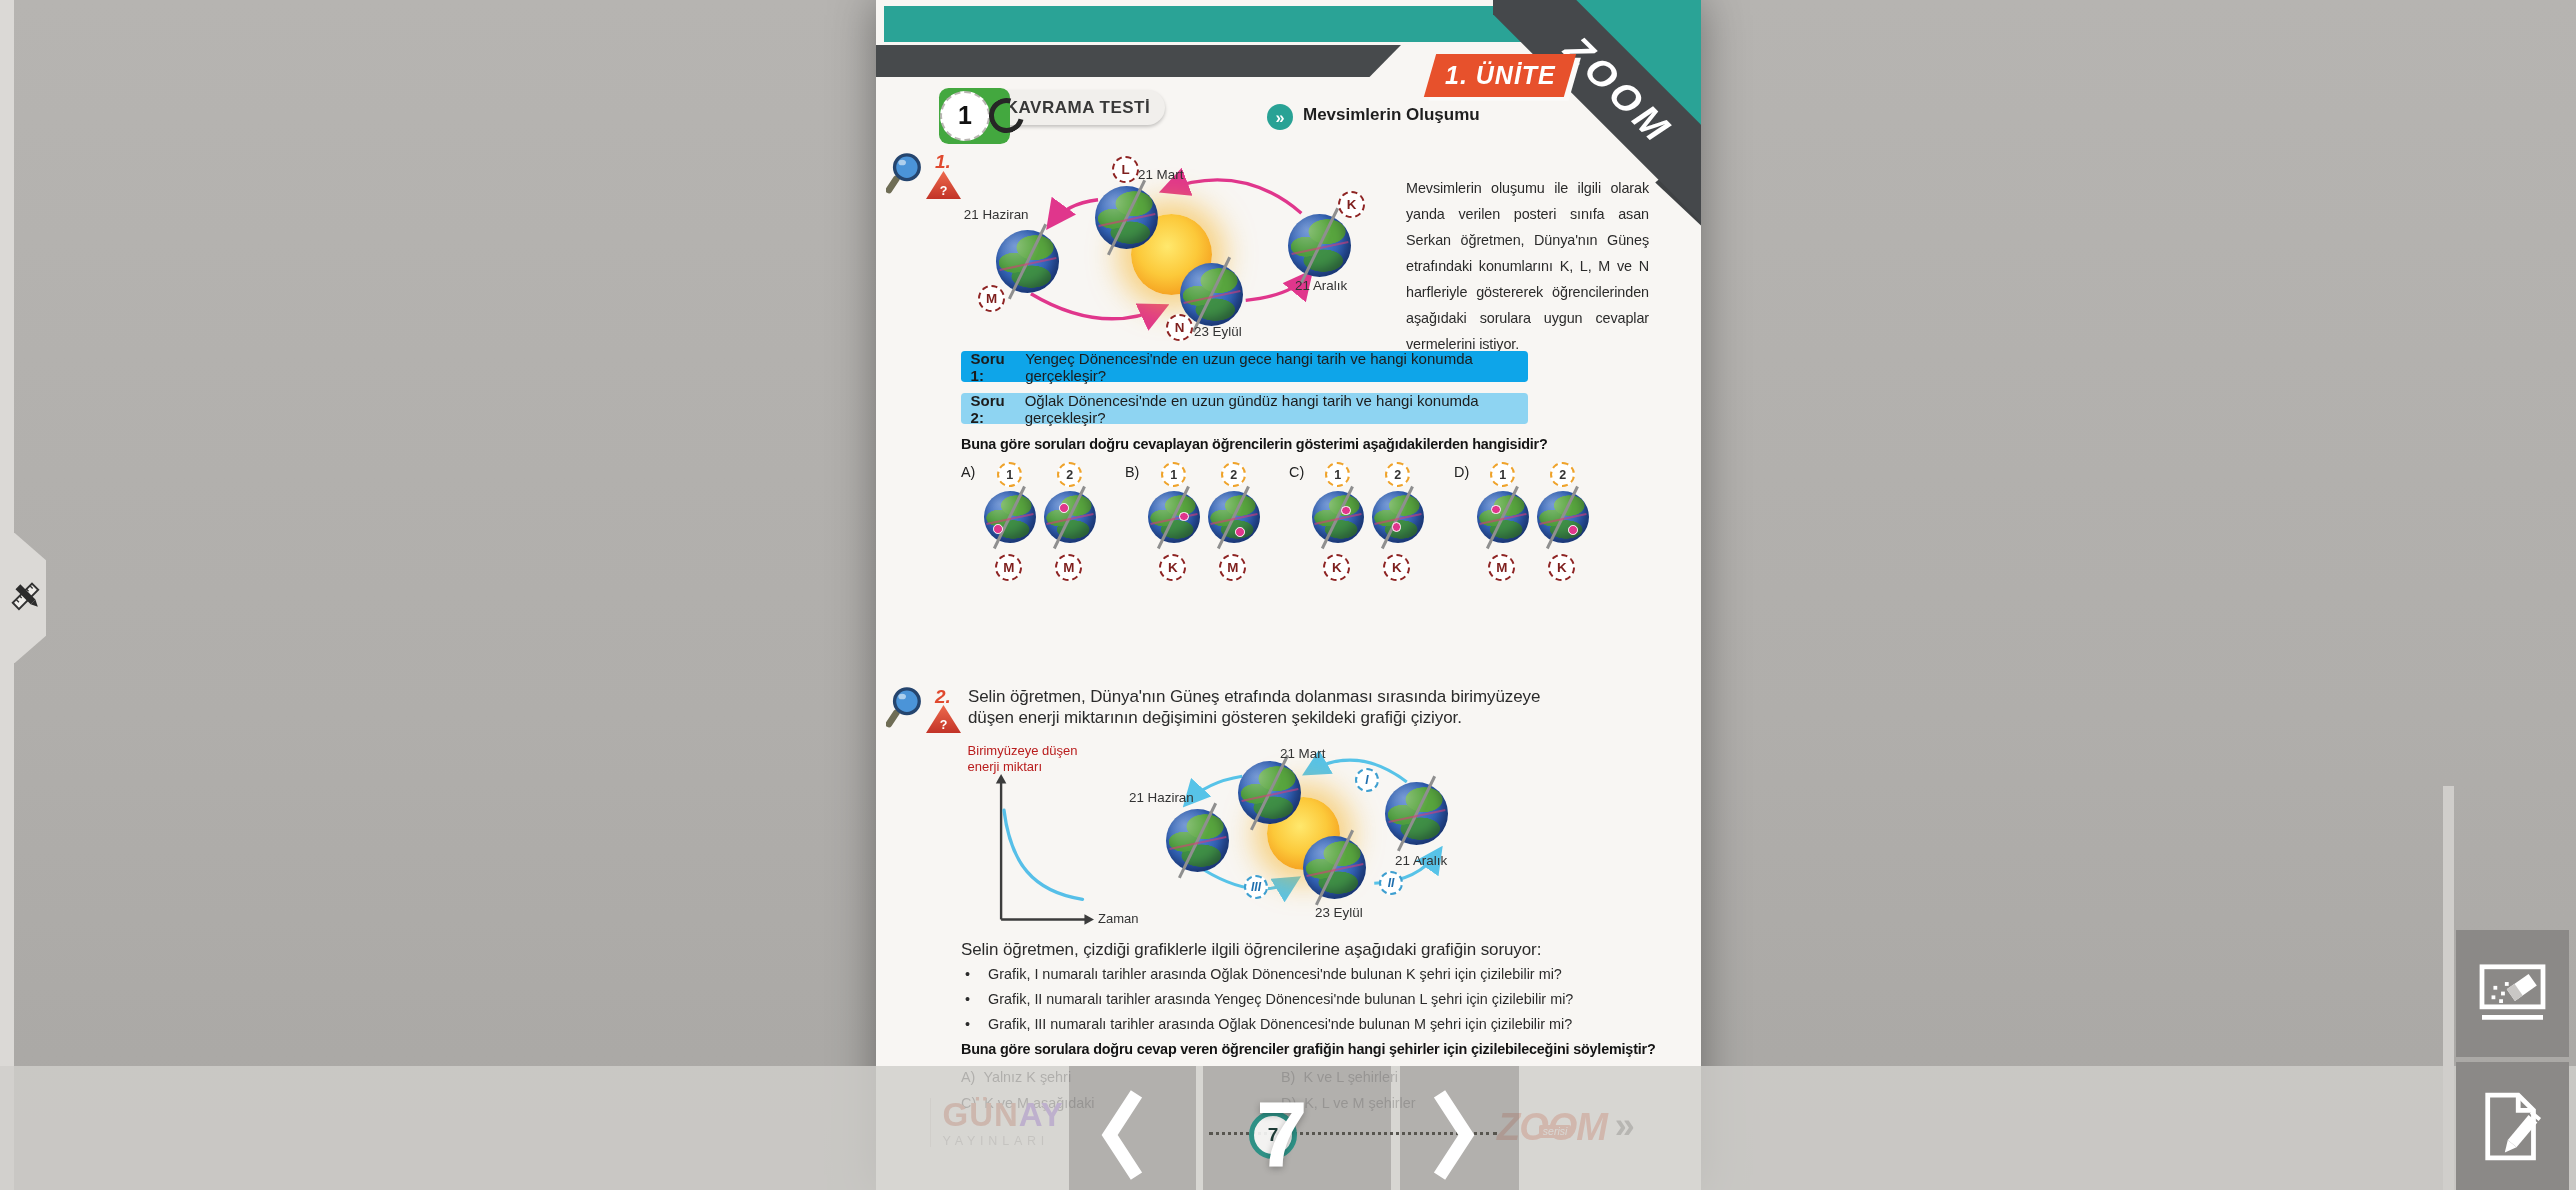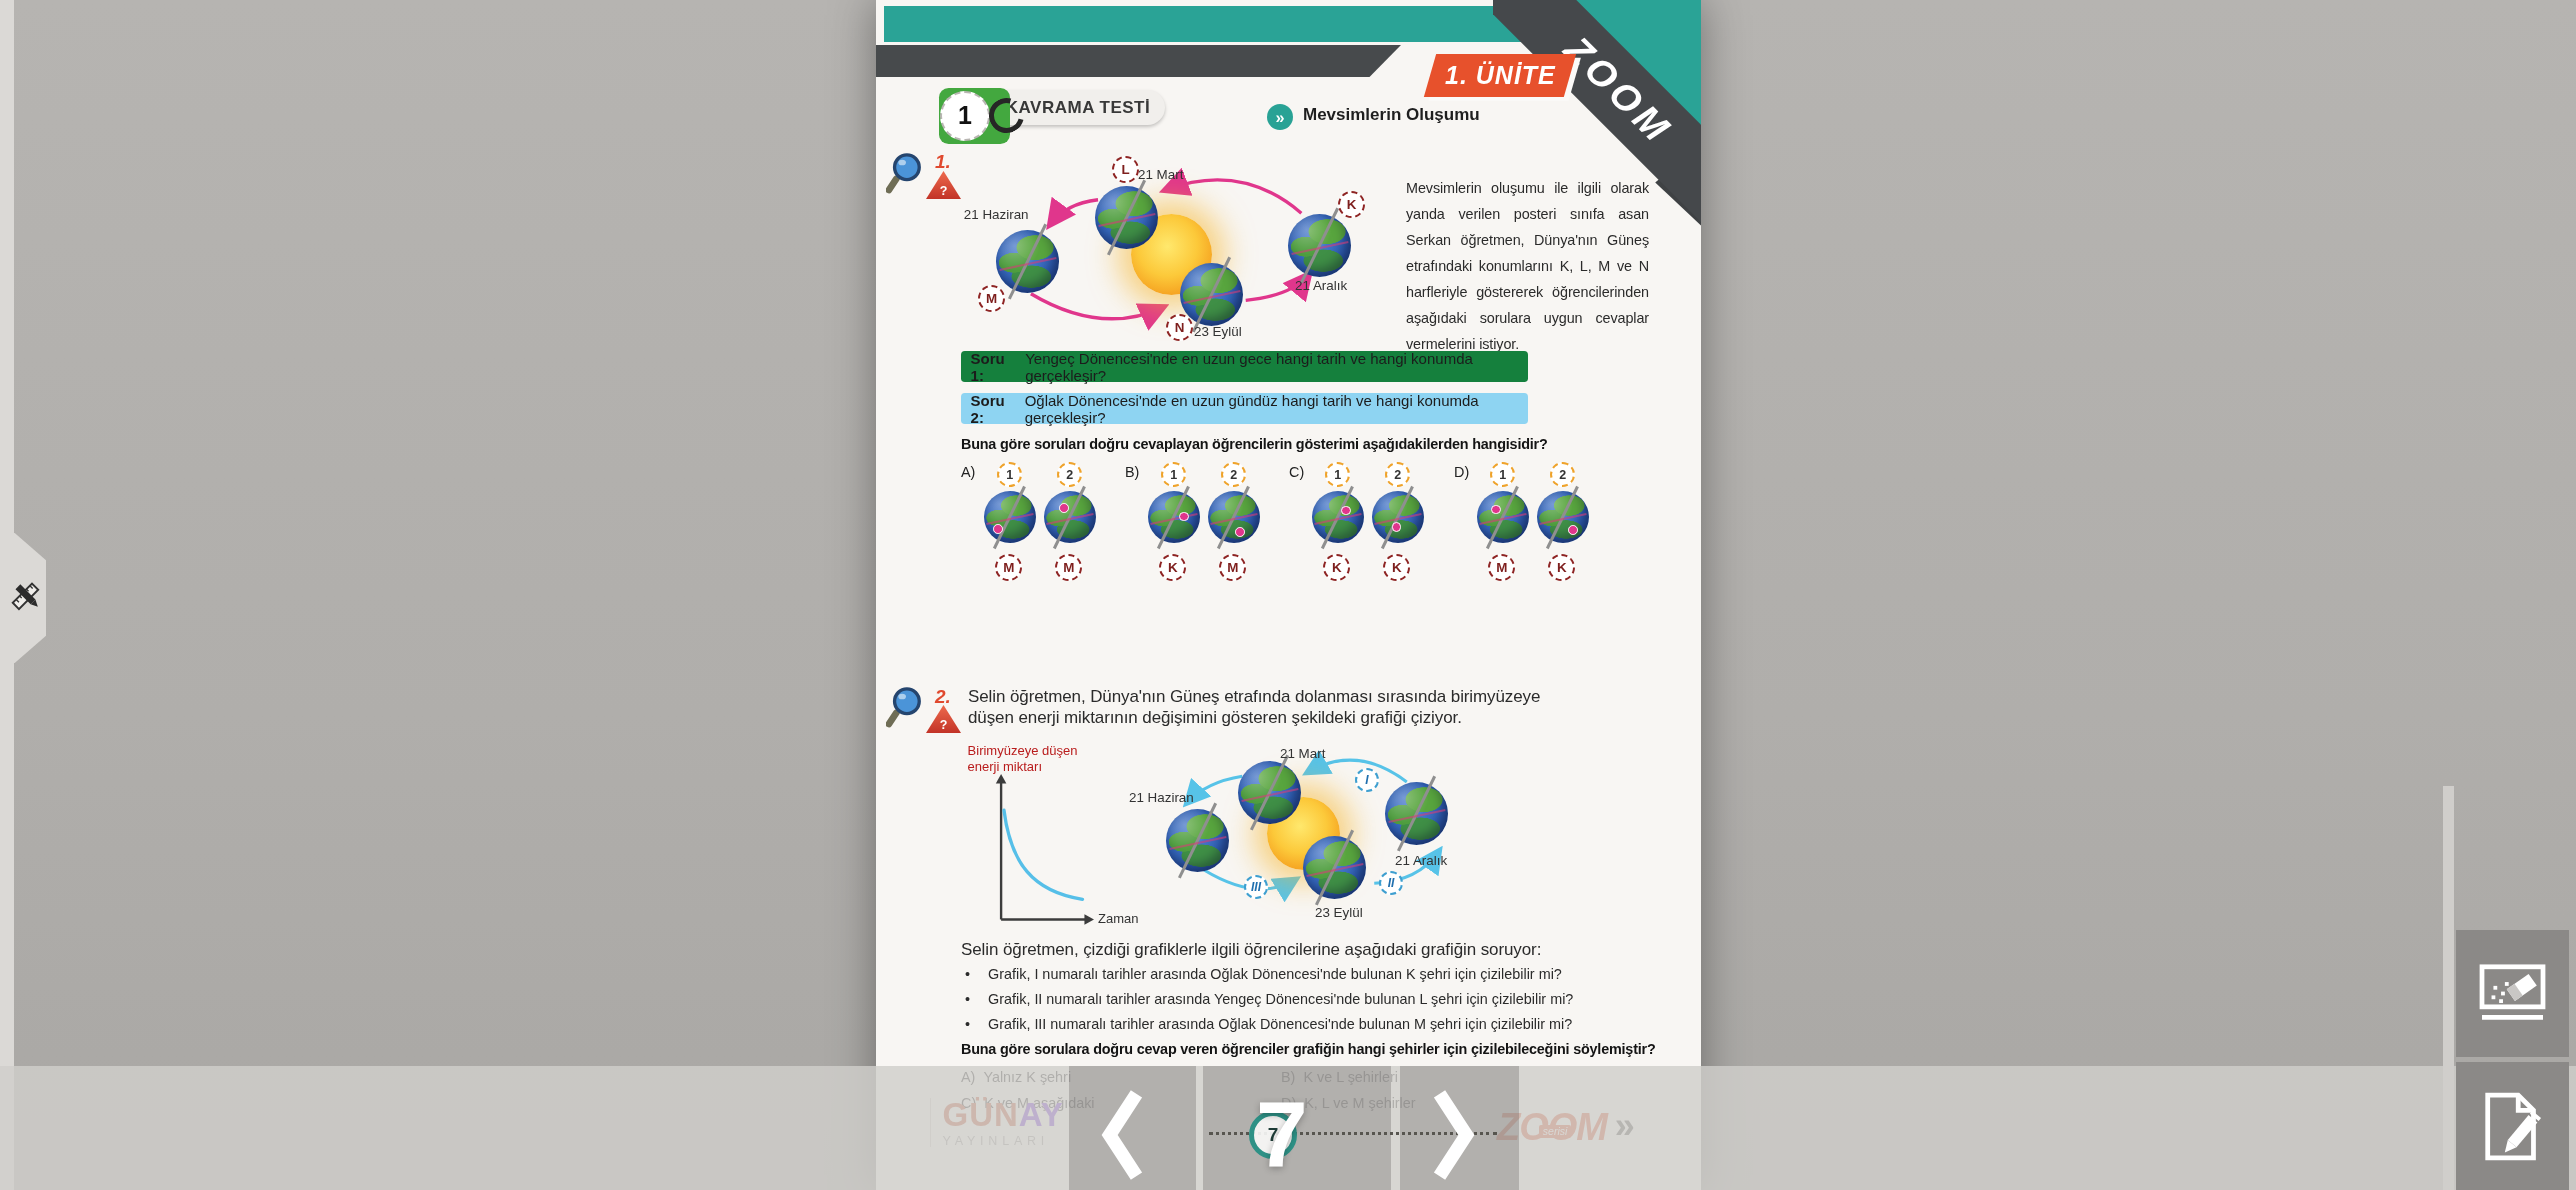--- a/index.html
+++ b/index.html
@@ -87,21 +87,21 @@
   .stamp-blue{width:24px;height:24px;border:2.4px dashed #3e9fd0;color:#1f6fae;font-size:12px;font-style:italic;}
   .dlabel{position:absolute;font-size:13.4px;color:#333;white-space:nowrap;}
 
   
   .q1-par{position:absolute;left:530px;top:175px;width:243px;font-size:14.4px;line-height:26px;
           text-align:justify;color:#2b2b2b;letter-spacing:-0.1px;}
   .soru-bar{position:absolute;left:85px;width:567px;height:31px;border-radius:3.8px;display:flex;align-items:center;
             padding-left:9.6px;box-sizing:border-box;font-size:15px;color:#1c1c1c;}
   .soru-bar b{margin-right:5.8px;}
   .soru-bar::after{content:"";position:absolute;right:-9.6px;top:4.8px;width:19px;height:29px;border-radius:0 9.6px 9.6px 0;z-index:-1;}
-  .bar-y{background:#15803d;} .bar-y::after{background:#ddba26;}
+  .bar-y{background:#0ea5e9;} .bar-y::after{background:#ddba26;}
   .bar-b{background:#8ed4f2;} .bar-b::after{background:#6cb3d4;}
   .boldline{position:absolute;left:85px;font-weight:700;font-size:14.4px;color:#141414;letter-spacing:-0.2px;}
   .body-text{position:absolute;font-size:17px;color:#2b2b2b;line-height:21px;letter-spacing:-0.1px;}
   .bullet-row{position:absolute;left:89px;font-size:14.4px;color:#2b2b2b;white-space:nowrap;}
   .bullet-row .bdot{display:inline-block;width:23px;}
   .q2opt{position:absolute;font-size:14.4px;color:#222;white-space:nowrap;}
   .optlabel{position:absolute;font-size:14.4px;color:#222;}
 
   
   .graph{position:absolute;left:82px;top:743px;width:249px;height:192px;}

